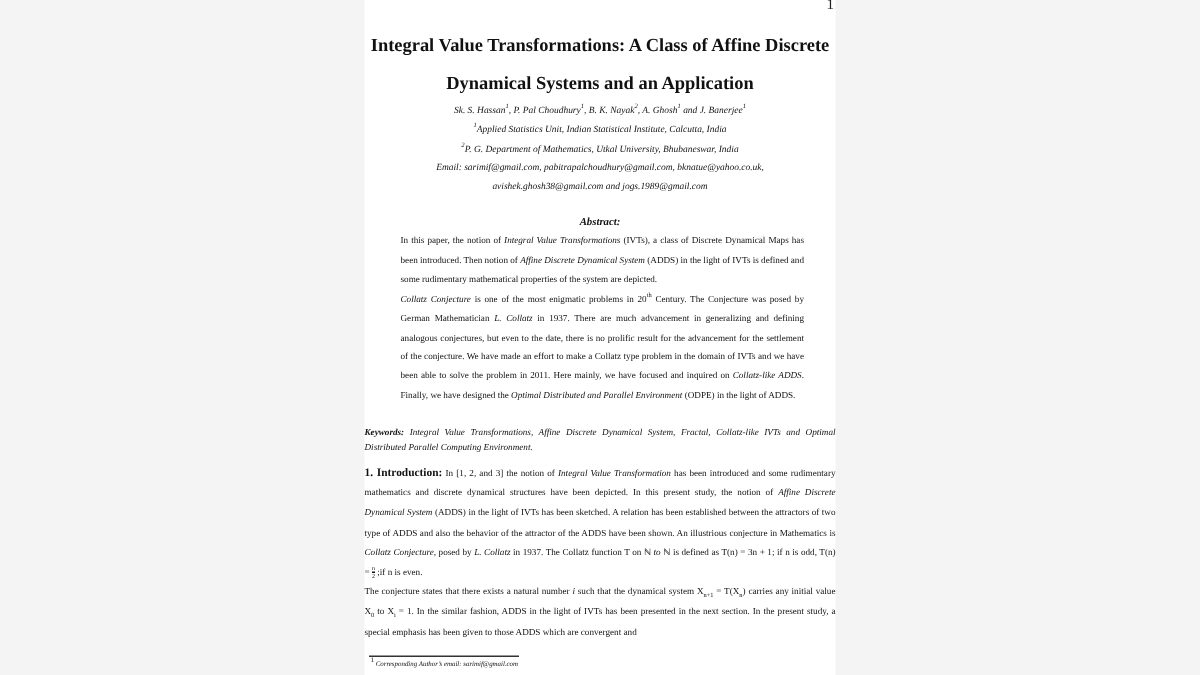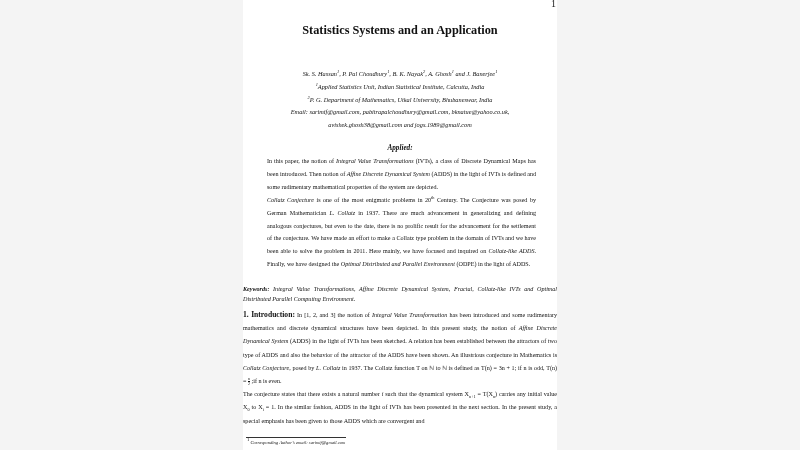--- a/index.html
+++ b/index.html
@@ -59,32 +59,33 @@
   .frac span { display:block; }
   .frac .num { border-bottom: 0.5px solid #111; }
 </style>
 </head>
 <body>
 
 <div class="page"></div>
 <div class="page-number">1</div>
 
 <div class="title">
-  <div>Statistics Systems and an Application</div>
+  <div>Integral Value Transformations: A Class of Affine Discrete</div>
+  <div>Dynamical Systems and an Application</div>
 </div>
 
 <div class="authors-block">
   <div id="author-list"><span>Sk. S. Hassan</span><sup>1</sup>, <span>P. Pal Choudhury</span><sup>1</sup>, <span>B. K. Nayak</span><sup>2</sup>, <span>A. Ghosh</span><sup>1</sup> and <span>J. Banerjee</span><sup>1</sup></div>
   <div><sup>1</sup><span>Applied Statistics Unit, Indian Statistical Institute, Calcutta, India</span></div>
   <div><sup>2</sup><span>P. G. Department of Mathematics, Utkal University, Bhubaneswar, India</span></div>
   <div>Email: sarimif@gmail.com, pabitrapalchoudhury@gmail.com, bknatue@yahoo.co.uk,</div>
   <div>avishek.ghosh38@gmail.com and jogs.1989@gmail.com</div>
 </div>
 
-<div class="abs-heading">Applied:</div>
+<div class="abs-heading">Abstract:</div>
 
 <div class="abstract">
   <p>In this paper, the notion of <i>Integral Value Transformations</i> (IVTs), a class of Discrete Dynamical Maps has been introduced. Then notion of <i>Affine Discrete Dynamical System</i> (ADDS) in the light of IVTs is defined and some rudimentary mathematical properties of the system are depicted.</p>
   <p><i>Collatz Conjecture</i> is one of the most enigmatic problems in 20<sup>th</sup> Century. The Conjecture was posed by German Mathematician <i>L. Collatz</i> in 1937. There are much advancement in generalizing and defining analogous conjectures, but even to the date, there is no prolific result for the advancement for the settlement of the conjecture. We have made an effort to make a Collatz type problem in the domain of IVTs and we have been able to solve the problem in 2011. Here mainly, we have focused and inquired on <i>Collatz-like ADDS</i>. Finally, we have designed the <i>Optimal Distributed and Parallel Environment</i> (ODPE) in the light of ADDS.</p>
 </div>
 
 <div class="keywords">
   <b>Keywords:</b><span> Integral Value Transformations, Affine Discrete Dynamical System, Fractal, Collatz-like IVTs and Optimal Distributed Parallel Computing Environment.</span>
 </div>
 

